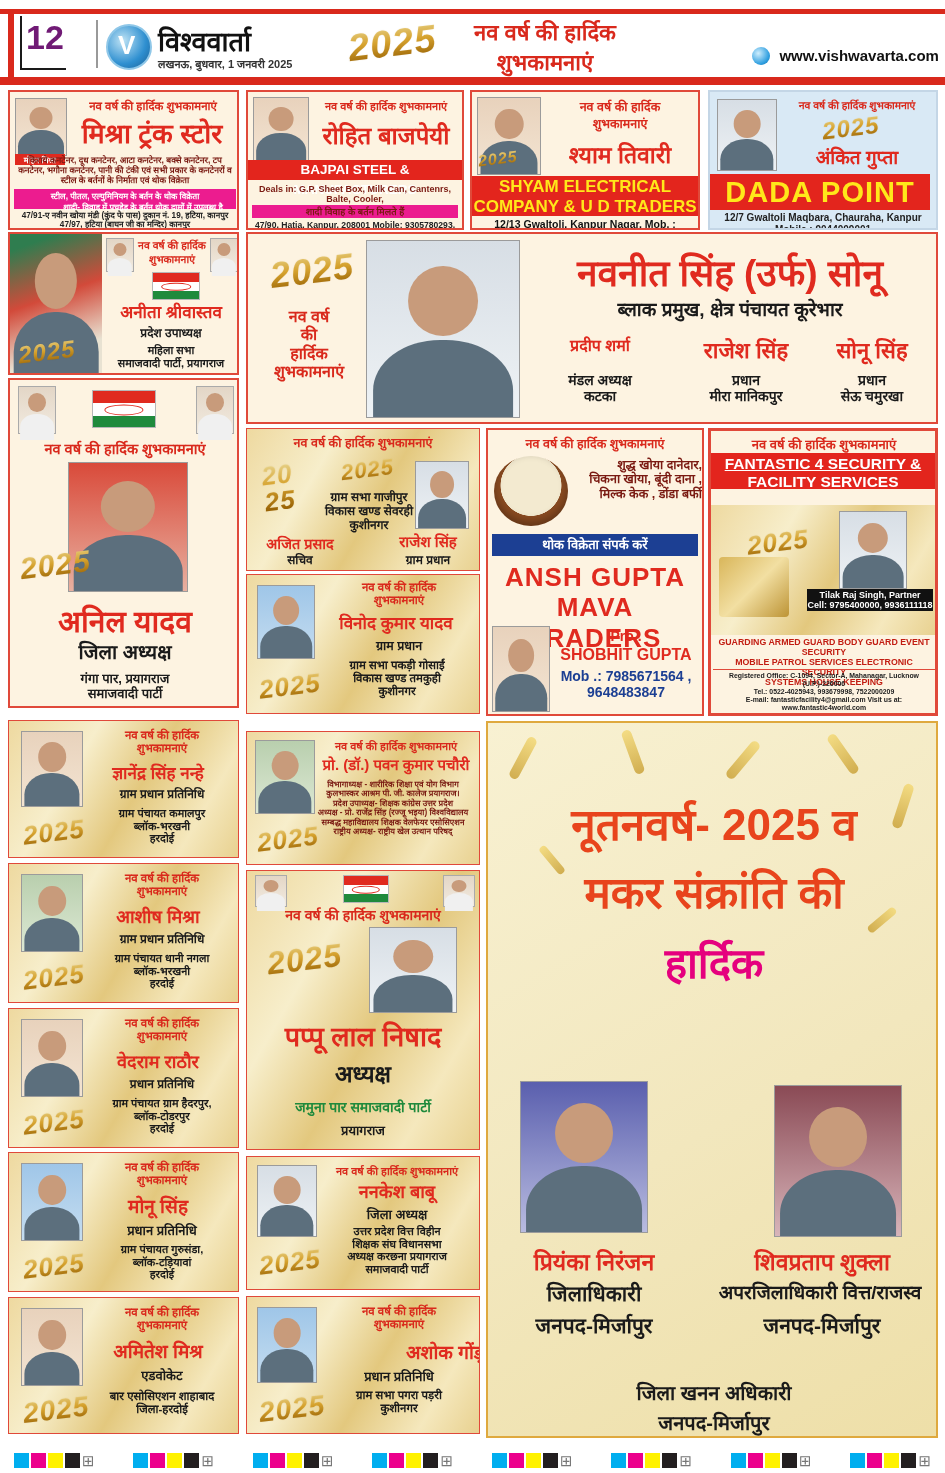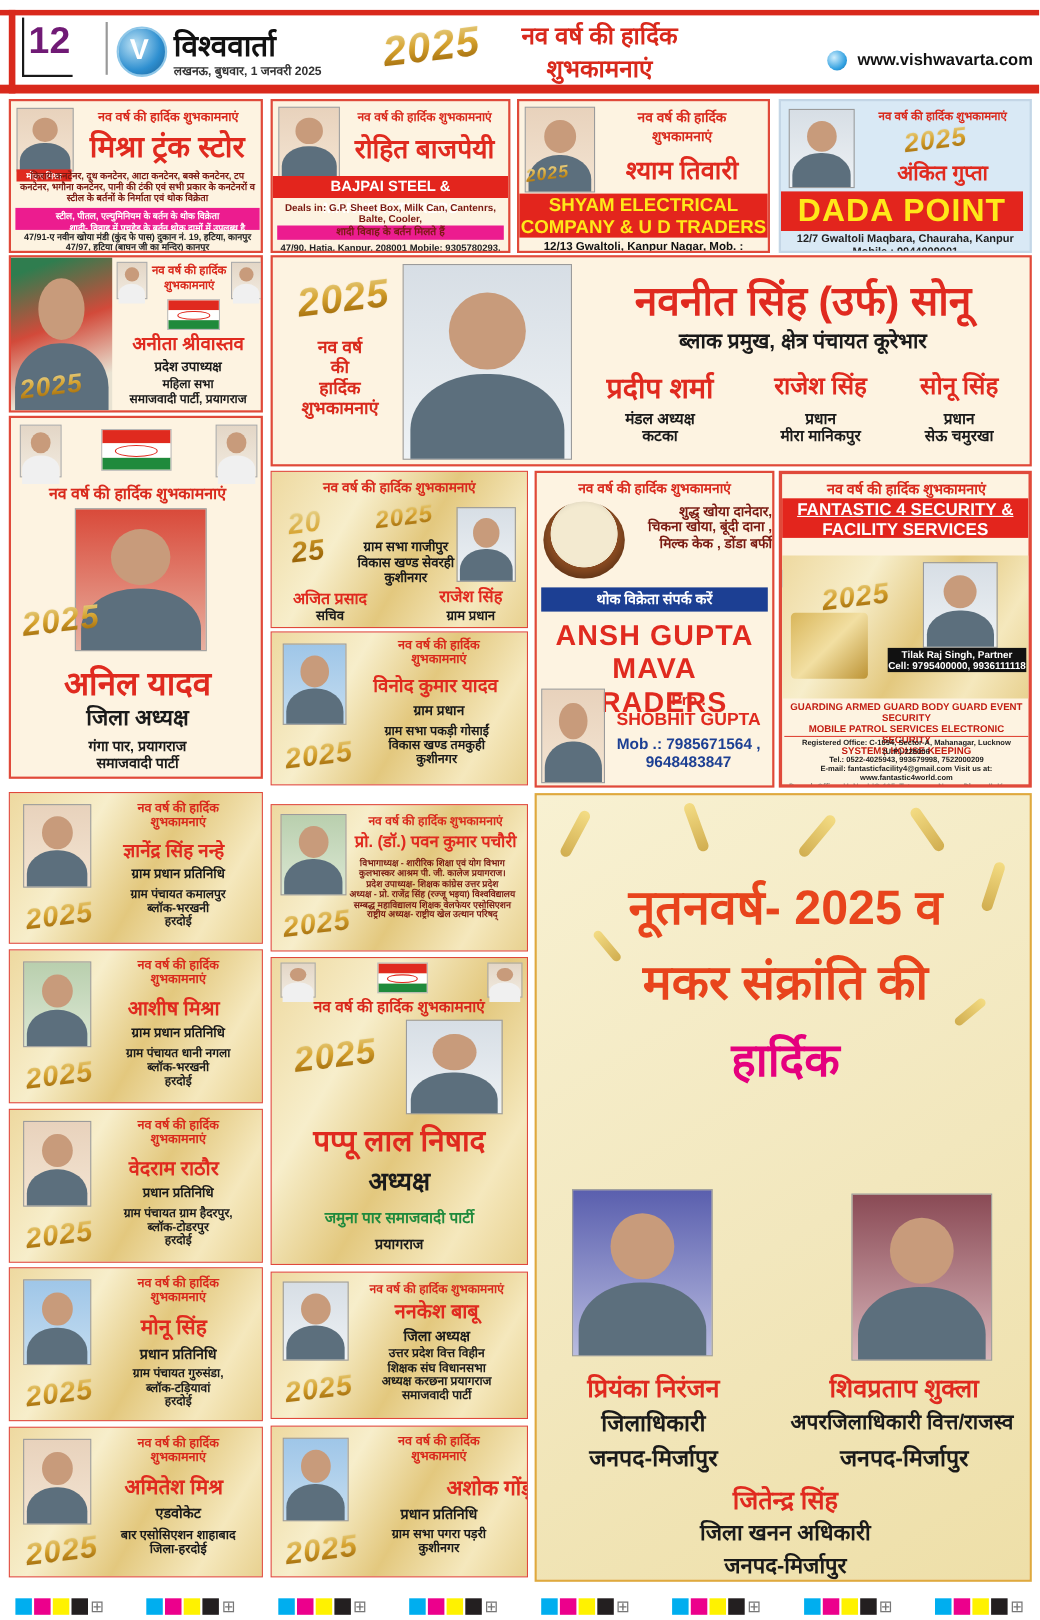--- a/index.html
+++ b/index.html
@@ -171,21 +171,21 @@
     <span class="y2025 pa" style="left:22px;top:16px;font-size:36px;">2025</span>
     <div class="grx pa ctr lh1" style="left:6px;top:74px;width:110px;font-size:16px;">
       <div>नव वर्ष</div>
       <div>की</div>
       <div>हार्दिक</div>
       <div>शुभकामनाएं</div>
     </div>
     <div class="photo" style="left:118px;top:6px;width:152px;height:176px;"></div>
     <div class="nm pa ctr" style="left:280px;top:12px;width:404px;font-size:37px;">नवनीत सिंह (उर्फ) सोनू</div>
     <div class="blk pa ctr" style="left:280px;top:62px;width:404px;font-size:19px;">ब्लाक प्रमुख, क्षेत्र पंचायत कूरेभार</div>
-    <div class="nm pa ctr" style="left:282px;top:100px;width:140px;font-size:26px;">प्रदीप शर्मा</div>
+    <div class="nm pa ctr" style="left:282px;top:100px;width:140px;font-size:16px;">प्रदीप शर्मा</div>
     <div class="nm pa ctr" style="left:428px;top:100px;width:140px;font-size:22px;">राजेश सिंह</div>
     <div class="nm pa ctr" style="left:560px;top:100px;width:128px;font-size:22px;">सोनू सिंह</div>
     <div class="blk pa ctr lh1" style="left:282px;top:138px;width:140px;font-size:14px;">
       <div>मंडल अध्यक्ष</div>
       <div>कटका</div>
     </div>
     <div class="blk pa ctr lh1" style="left:428px;top:138px;width:140px;font-size:14px;">
       <div>प्रधान</div>
       <div>मीरा मानिकपुर</div>
     </div>
@@ -452,21 +452,20 @@
     <div class="pa ctr" style="left:6px;top:138px;width:440px;font-size:44px;font-weight:700;color:#e8441c;">मकर संक्रांति की</div>
     <div class="pa ctr" style="left:6px;top:210px;width:440px;font-size:42px;font-weight:700;color:#e5007e;">हार्दिक</div>
     <div class="photo" style="left:32px;top:358px;width:126px;height:150px;background:linear-gradient(#5a5fae,#b9bce0);"></div>
     <div class="photo warm" style="left:286px;top:362px;width:126px;height:150px;background:linear-gradient(#8a4a55,#d8b5ba);"></div>
     <div class="nm pa ctr" style="left:6px;top:522px;width:200px;font-size:23px;">प्रियंका निरंजन</div>
     <div class="blk pa ctr" style="left:6px;top:556px;width:200px;font-size:21px;">जिलाधिकारी</div>
     <div class="blk pa ctr" style="left:6px;top:588px;width:200px;font-size:21px;">जनपद-मिर्जापुर</div>
     <div class="nm pa ctr" style="left:222px;top:522px;width:224px;font-size:23px;">शिवप्रताप शुक्ला</div>
     <div class="blk pa ctr" style="left:214px;top:556px;width:236px;font-size:19px;">अपरजिलाधिकारी वित्त/राजस्व</div>
     <div class="blk pa ctr" style="left:222px;top:588px;width:224px;font-size:21px;">जनपद-मिर्जापुर</div>
-    <div class="nm pa ctr" style="left:6px;top:624px;width:440px;font-size:23px;">जितेन्द्र सिंह</div>
     <div class="blk pa ctr" style="left:6px;top:656px;width:440px;font-size:20px;">जिला खनन अधिकारी</div>
     <div class="blk pa ctr" style="left:6px;top:686px;width:440px;font-size:20px;">जनपद-मिर्जापुर</div>
   </div>
 
   <div class="regrow">
     <span class="reggrp">
       <span class="regsq" style="background:#00aeef;"></span>
         <span class="regsq" style="background:#ec008c;"></span>
       <span class="regsq" style="background:#fff200;"></span>
         <span class="regsq" style="background:#231f20;"></span>

